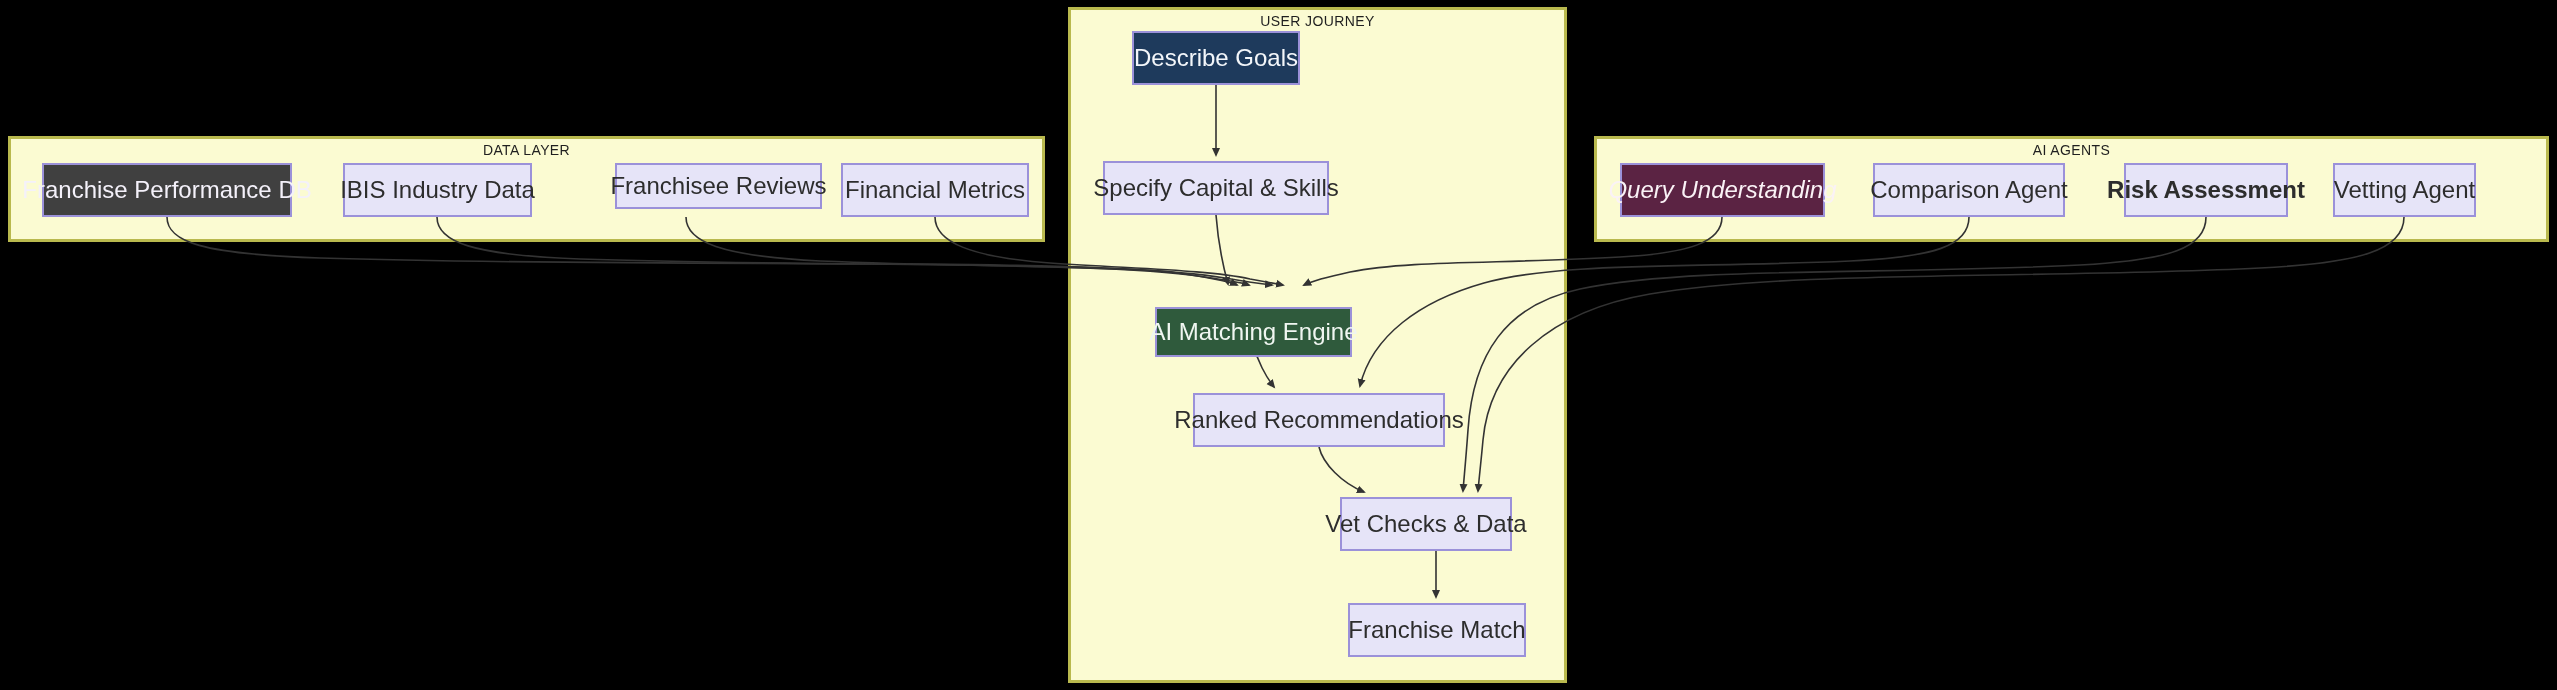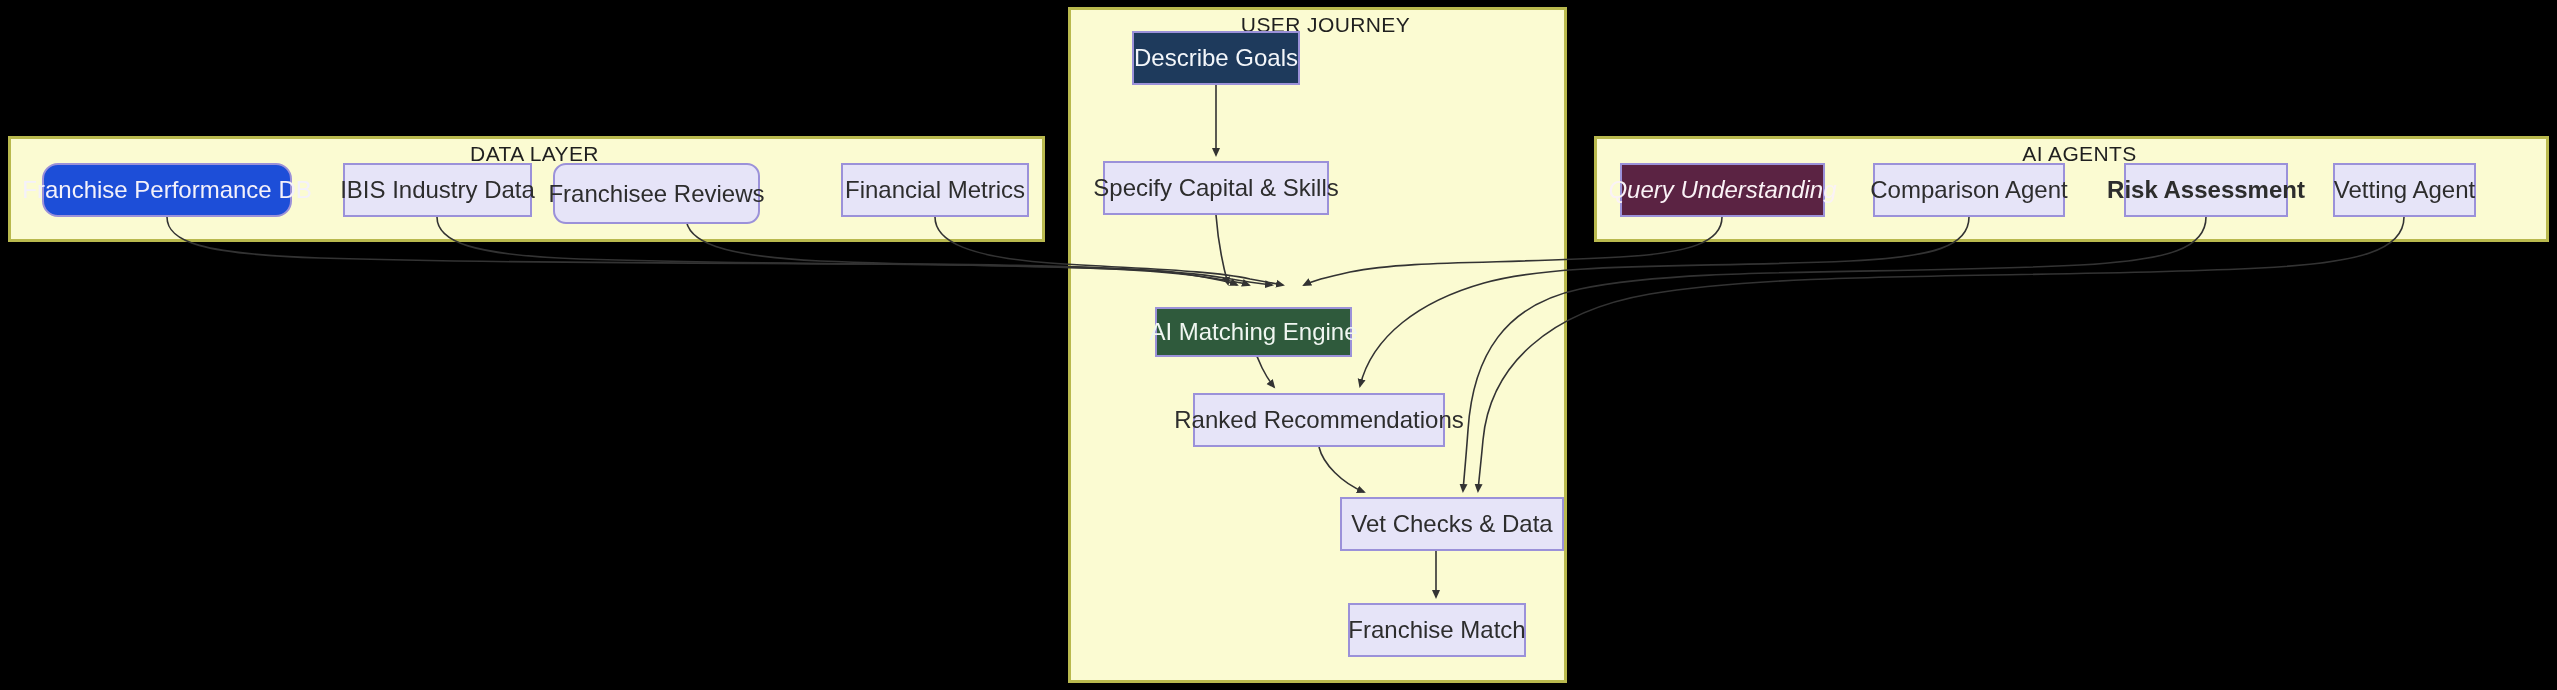--- a/index.html
+++ b/index.html
@@ -5,32 +5,32 @@
   html, body { margin:0; padding:0; background:#000; }
   .stage {
     position:relative; width:2557px; height:690px; background:#000;
     font-family:"Liberation Sans", "DejaVu Sans", sans-serif; overflow:hidden;
   }
   .cluster {
     position:absolute; box-sizing:border-box;
     background:#fbfbd2; border:3px solid #b9b94e;
   }
   .cluster-label {
-    position:absolute; left:8px; top:3px; width:100%; text-align:center;
-    font-size:21px; font-weight:500; color:#1f1f1f; letter-spacing:0.4px;
+    position:absolute; left:0; top:3px; width:100%; text-align:center;
+    font-size:14px; font-weight:500; color:#1f1f1f; letter-spacing:0.4px;
     white-space:nowrap;
   }
   .node {
     position:absolute; box-sizing:border-box;
     display:flex; align-items:center; justify-content:center;
     background:#e6e4f8; border:2px solid #9b91d9; color:#2d2d2d;
     font-size:24px; white-space:nowrap; text-align:center;
   }
   .node.navy   { background:#1e3a5c; color:#f3f6fa; }
-  .node.purple { background:#1d4ed8; color:#f4f1fa;border-radius:16px; }
+  .node.purple { background:#404040; color:#f4f1fa; }
   .node.maroon { background:#5b2343; color:#faf2f6; }
   .node.green  { background:#2f5a3c; color:#f0f6f1; }
   svg.edges { position:absolute; left:0; top:0; pointer-events:none; }
   path.edge { fill:none; stroke:#333333; stroke-width:1.6px; }
 </style>
 </head>
 <body>
 
 <div class="stage">
 
@@ -62,28 +62,28 @@
     <path class="edge" marker-end="url(#arrow)" d="M1253,344 C1257,360 1266,377 1274,387"></path>
     <path class="edge" marker-end="url(#arrow)" d="M1969,217 C1969,246 1934,257 1850,261 C1690,268 1558,262 1484,283 C1420,301 1372,336 1360,386"></path>
     <path class="edge" marker-end="url(#arrow)" d="M1319,447 C1323,464 1342,483 1364,492"></path>
     <path class="edge" marker-end="url(#arrow)" d="M2206,217 C2206,248 2170,260 2080,265 C1890,275 1690,266 1580,289 C1505,305 1473,355 1468,430 C1466,458 1464,478 1463,491"></path>
     <path class="edge" marker-end="url(#arrow)" d="M2404,217 C2404,250 2360,263 2260,268 C2040,279 1790,270 1650,294 C1550,311 1490,365 1483,440 C1481,462 1479,479 1478,491"></path>
     <path class="edge" marker-end="url(#arrow)" d="M1436,551 L1436,597"></path>
   </svg>
 
   <div class="node purple" style="left:42px; top:163px; width:250px; height:54px;">Franchise Performance DB</div>
   <div class="node" style="left:343px; top:163px; width:189px; height:54px;">IBIS Industry Data</div>
-  <div class="node" style="left:553px; top:163px; width:207px; height:61px;border-radius:13px;">Franchisee Reviews</div>
+  <div class="node" style="left:615px; top:163px; width:207px; height:46px;">Franchisee Reviews</div>
   <div class="node" style="left:841px; top:163px; width:188px; height:54px;">Financial Metrics</div>
 
   <div class="node navy" style="left:1132px; top:31px; width:168px; height:54px;">Describe Goals</div>
   <div class="node" style="left:1103px; top:161px; width:226px; height:54px;">Specify Capital &amp; Skills</div>
   <div class="node green" style="left:1155px; top:307px; width:197px; height:50px;">AI Matching Engine</div>
   <div class="node" style="left:1193px; top:393px; width:252px; height:54px;">Ranked Recommendations</div>
-  <div class="node" style="left:1340px; top:497px; width:224px; height:54px;">Vet Checks &amp; Data</div>
+  <div class="node" style="left:1340px; top:497px; width:172px; height:54px;">Vet Checks &amp; Data</div>
   <div class="node" style="left:1348px; top:603px; width:178px; height:54px;">Franchise Match</div>
 
   <div class="node maroon" style="left:1620px; top:163px; width:205px; height:54px;font-style:italic;">Query Understanding</div>
   <div class="node" style="left:1873px; top:163px; width:192px; height:54px;">Comparison Agent</div>
   <div class="node" style="left:2124px; top:163px; width:164px; height:54px;font-weight:bold;">Risk Assessment</div>
   <div class="node" style="left:2333px; top:163px; width:143px; height:54px;">Vetting Agent</div>
 
 </div>
 
 </body></html>

